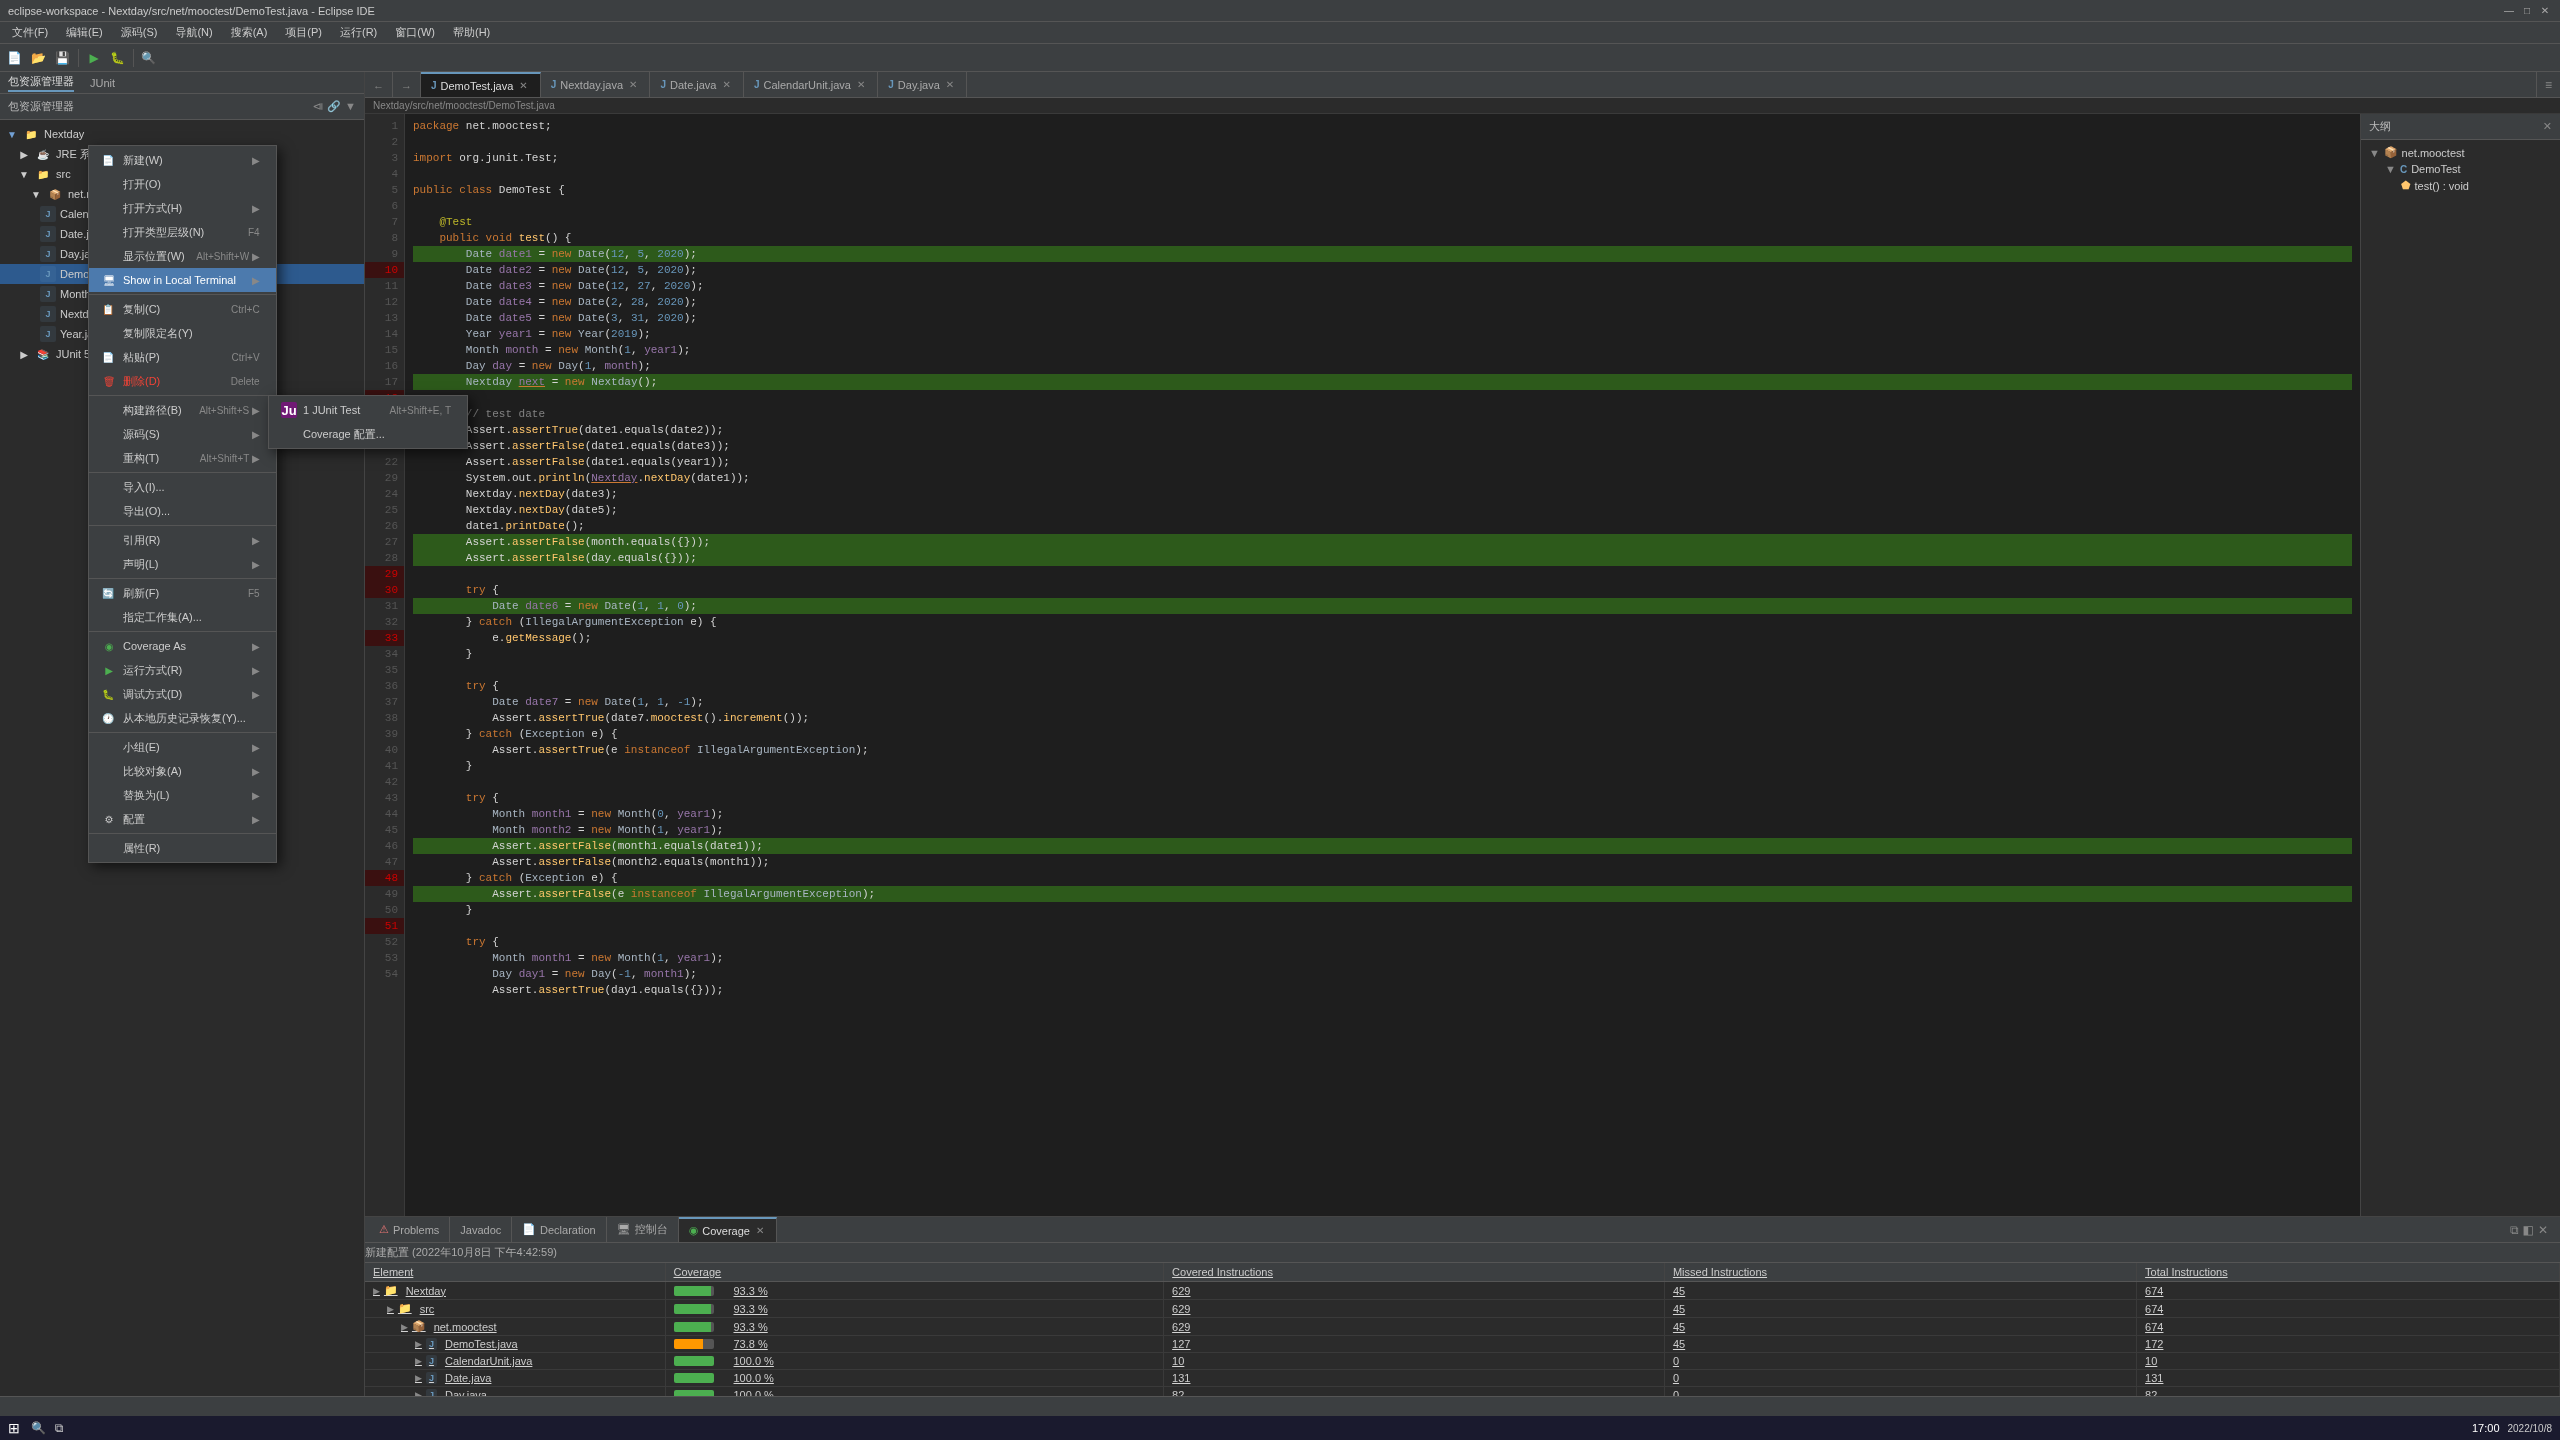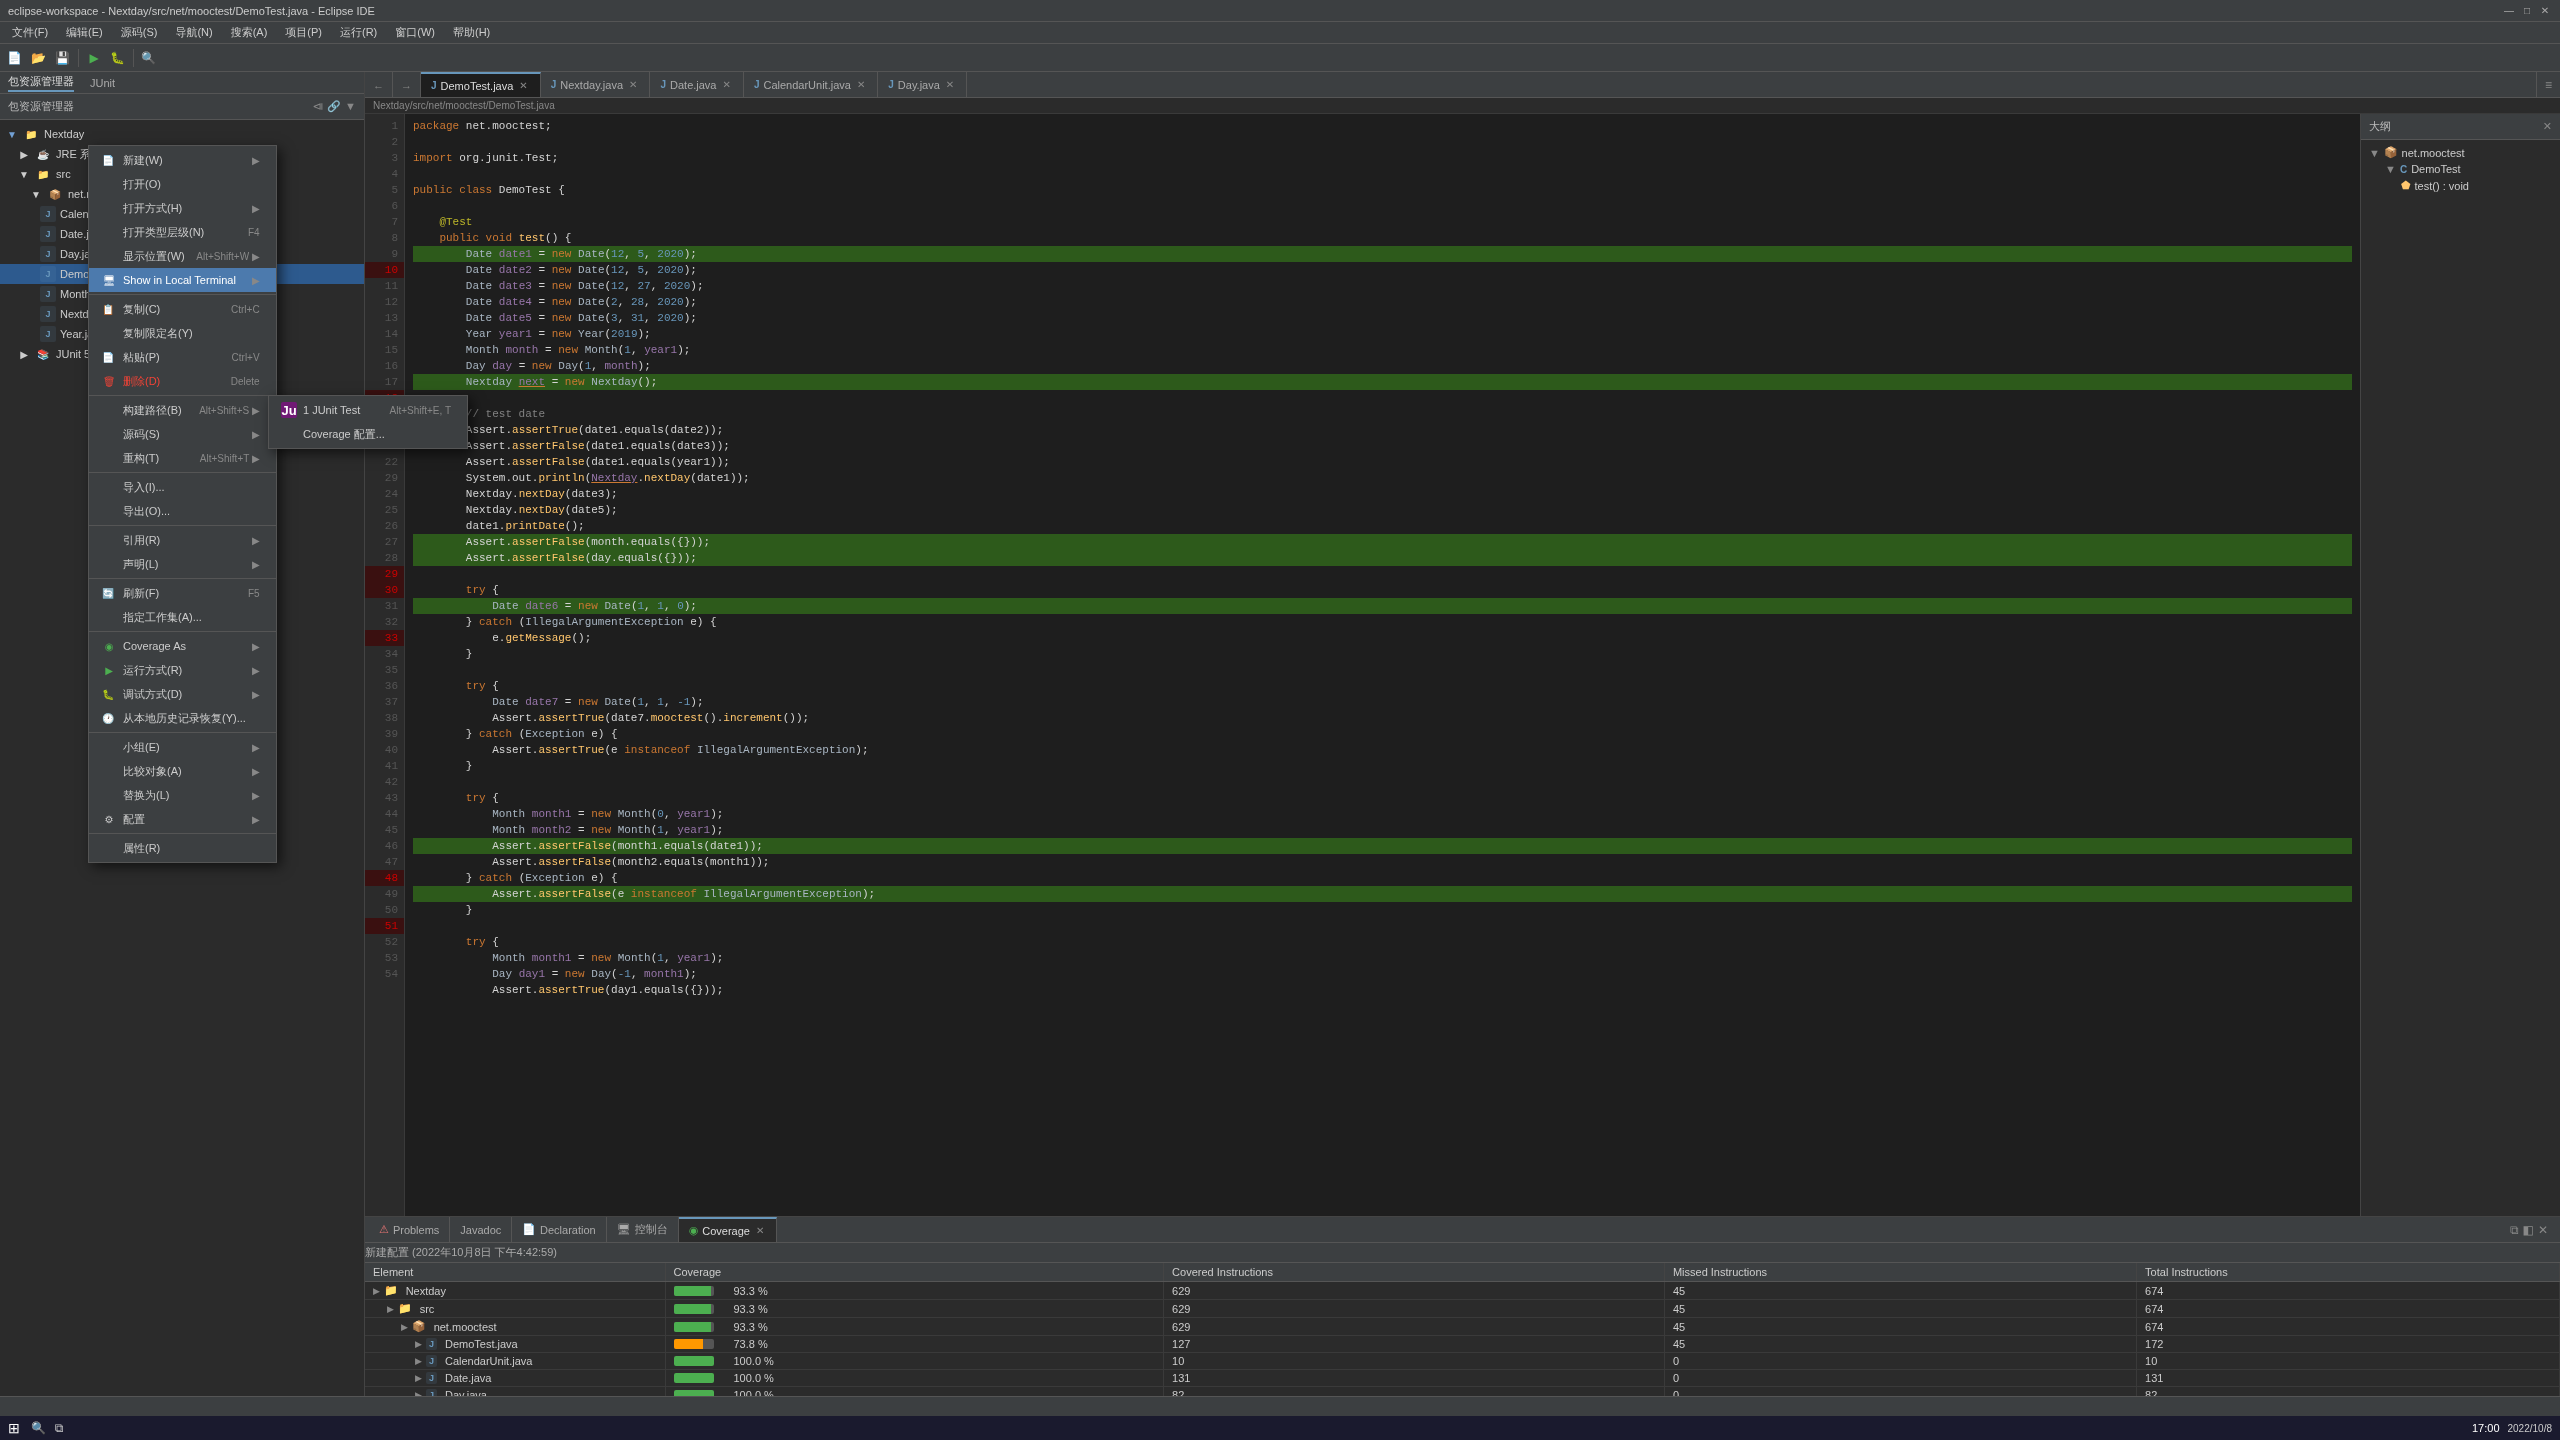--- a/index.html
+++ b/index.html
@@ -368,20 +368,21 @@
       border-top: 2px solid #6897bb;
     }
     #coverage-table {
       flex: 1;
       overflow-y: auto;
     }
     table {
       width: 100%;
       border-collapse: collapse;
       font-size: 11px;
+      text-decoration: underline;
     }
     thead th {
       background: #3c3f41;
       color: #ccc;
       padding: 3px 8px;
       text-align: left;
       border-bottom: 1px solid #555;
       border-right: 1px solid #444;
       font-weight: normal;
       position: sticky;

